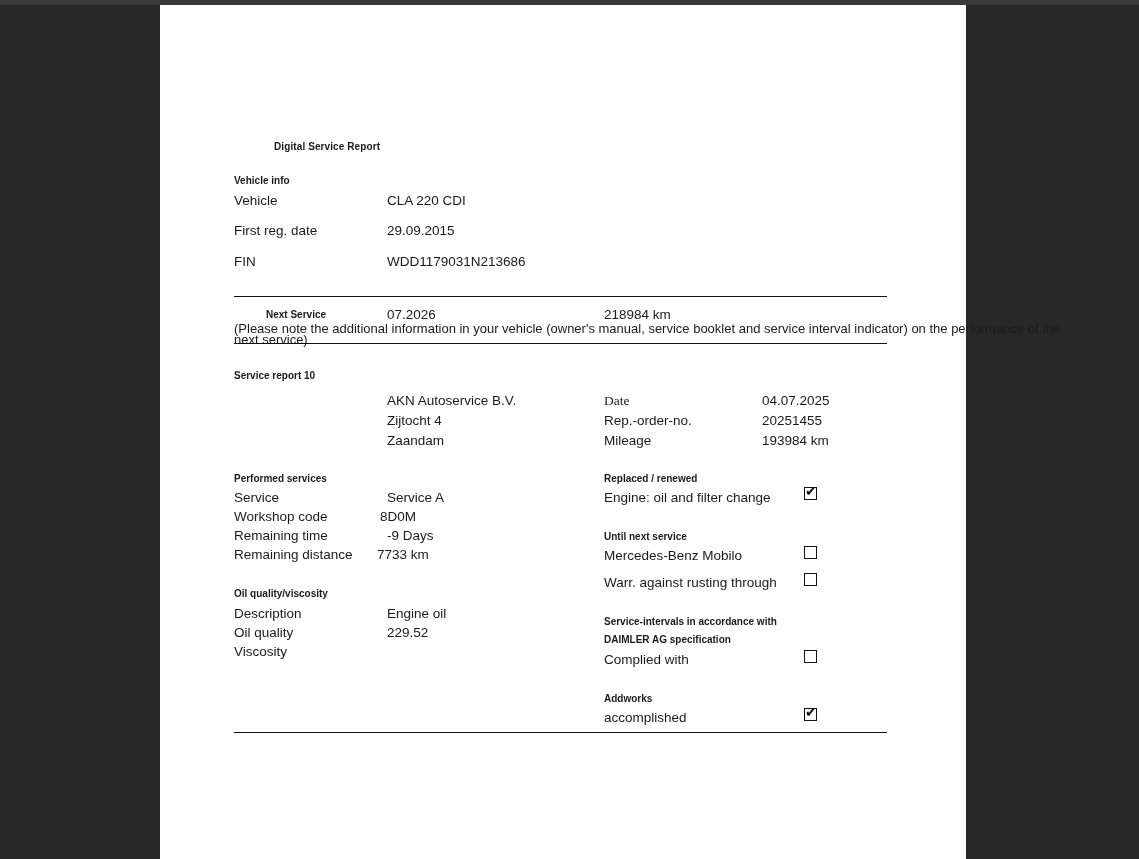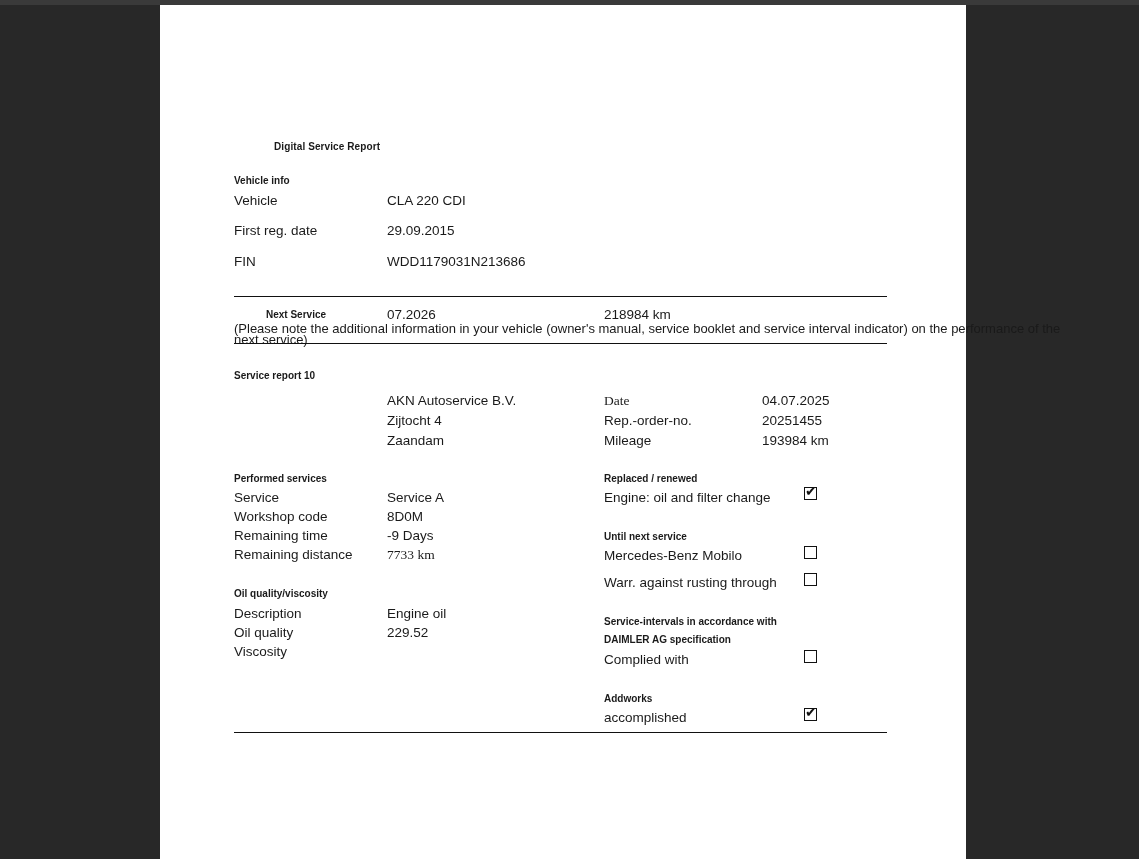--- a/index.html
+++ b/index.html
@@ -136,27 +136,27 @@
 
     <div class="t" style="left:444px; top:428px;">Mileage</div>
     <div class="t" style="left:602px; top:428px;">193984 km</div>
 
     <div class="t sect" style="left:74px; top:466px;">Performed services</div>
 
     <div class="t" style="left:74px; top:485px;">Service</div>
     <div class="t" style="left:227px; top:485px;">Service A</div>
 
     <div class="t" style="left:74px; top:504px;">Workshop code</div>
-    <div class="t" style="left:227px; top:504px;">8D0M</div>
+    <div class="t" style="left:220px; top:504px;">8D0M</div>
 
     <div class="t" style="left:74px; top:523px;">Remaining time</div>
     <div class="t" style="left:227px; top:523px;">-9 Days</div>
 
     <div class="t" style="left:74px; top:542px;">Remaining distance</div>
-    <div class="t" style="left:227px; top:542px;font-family:Liberation Serif, serif;">7733 km</div>
+    <div class="t" style="left:217px; top:542px;">7733 km</div>
 
     <div class="t sect" style="left:74px; top:581px;">Oil quality/viscosity</div>
 
     <div class="t" style="left:74px; top:601px;">Description</div>
     <div class="t" style="left:227px; top:601px;">Engine oil</div>
 
     <div class="t" style="left:74px; top:620px;">Oil quality</div>
     <div class="t" style="left:227px; top:620px;">229.52</div>
 
     <div class="t" style="left:74px; top:639px;">Viscosity</div>

